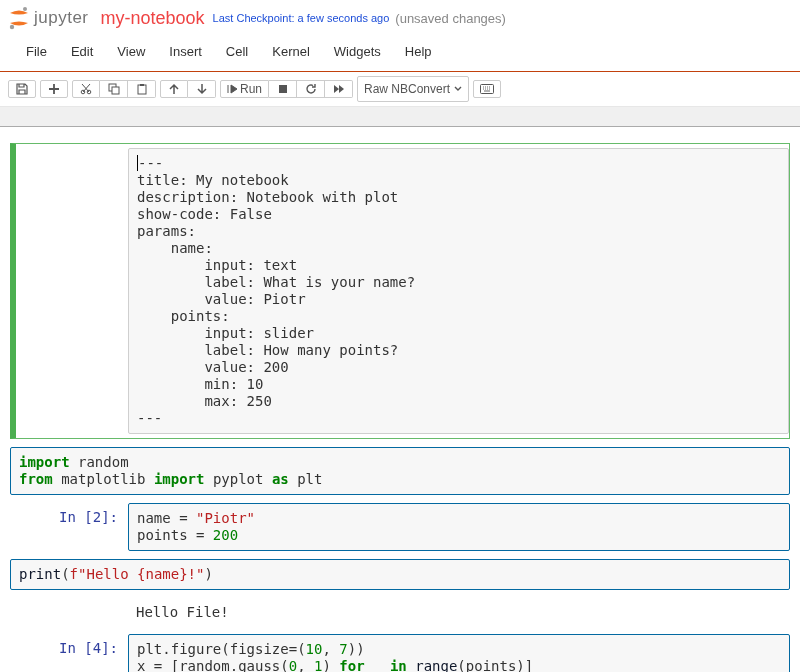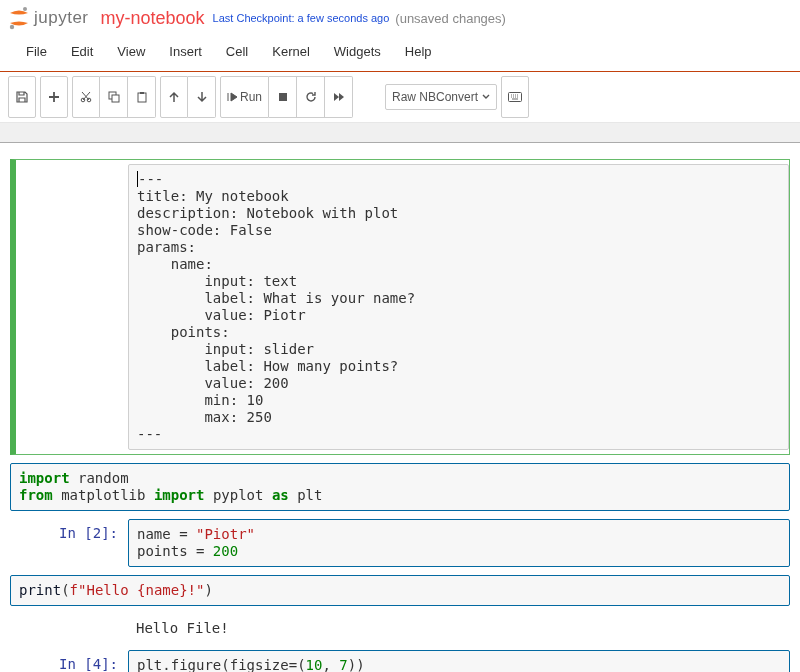--- a/index.html
+++ b/index.html
@@ -7,26 +7,26 @@
 .header { display: flex; align-items: center; padding: 6px 10px 4px 8px; }
 .logo { display: flex; align-items: center; gap: 4px; margin-right: 12px; }
 .logo-text { font-size: 17px; color: #757575; letter-spacing: 0.5px; }
 .nb-name { font-size: 18px; color: #ef4444; margin-right: 8px; }
 .checkpoint { font-size: 11px; color: #1d4ed8; }
 .unsaved { font-size: 13px; color: #888; margin-left: 6px; }
 .menubar { display: flex; padding: 4px 8px 6px 14px; border-bottom: 1px solid #c2410c; }
 .menu-item { padding: 6px 12px; font-size: 13px; color: #333; cursor: pointer; }
 .toolbar { display: flex; align-items: center; padding: 4px 8px; border-bottom: 1px solid #e7e7e7; gap: 4px; }
 .tb-group { display: flex; gap: 0; }
-.tb-btn { border: 1px solid #ccc; background: #fff; min-width: 28px; height: 42px; display: flex; align-items: center; justify-content: center; cursor: pointer; border-radius: 2px; padding: 0 6px; font-size: 12px; color: #555; }
+.tb-btn { border: 1px solid #ccc; background: #fff; min-width: 28px; height: 18px; display: flex; align-items: center; justify-content: center; cursor: pointer; border-radius: 2px; padding: 0 6px; font-size: 12px; color: #555; }
 .tb-group .tb-btn { border-radius: 0; }
 .tb-group .tb-btn:first-child { border-radius: 2px 0 0 2px; }
 .tb-group .tb-btn:last-child { border-radius: 0 2px 2px 0; }
 .tb-group .tb-btn + .tb-btn { border-left: none; }
-.tb-select { border: 1px solid #ccc; height: 26px; padding: 0 6px; font-size: 12px; background: #fff; color: #555; display: flex; align-items: center; gap: 4px; border-radius: 2px; margin-left: 28px; }
+.tb-select { border: 1px solid #ccc; height: 26px; padding: 0 6px; font-size: 12px; background: #fff; color: #555; display: flex; align-items: center; gap: 4px; border-radius: 2px; }
 .spacer-bar { height: 20px; background: #f0f0f0; border-bottom: 1px solid #ababab; }
 .notebook { padding: 14px 0 0 0; }
 .cell { display: flex; margin: 2px 10px 8px 10px; }
 .cell.selected { margin-left: 10px; border: 1px solid #66bb6a; border-left: 6px solid #4caf50; padding: 4px 0 4px 0; }
 .prompt { width: 118px; flex-shrink: 0; text-align: right; padding: 6px 10px 0 0; font-family: monospace; font-size: 14px; color: #303f9f; }
 .cell.selected .prompt { width: 112px; }
 .input-area { flex: 1; border: 1px solid #0369a1; border-radius: 2px; background: #f7f7f7; padding: 6px 8px; font-family: monospace; font-size: 14px; line-height: 17px; white-space: pre; color: #333; overflow: hidden; }
 .output-area { flex: 1; padding: 6px 8px; font-family: monospace; font-size: 14px; }
 .raw-area { flex: 1; border: 1px solid #cfcfcf; border-radius: 2px; background: #f7f7f7; padding: 6px 8px; font-family: monospace; font-size: 14px; line-height: 17px; white-space: pre; color: #333; }
 .raw-area .cursor { border-left: 1px solid #000; }

